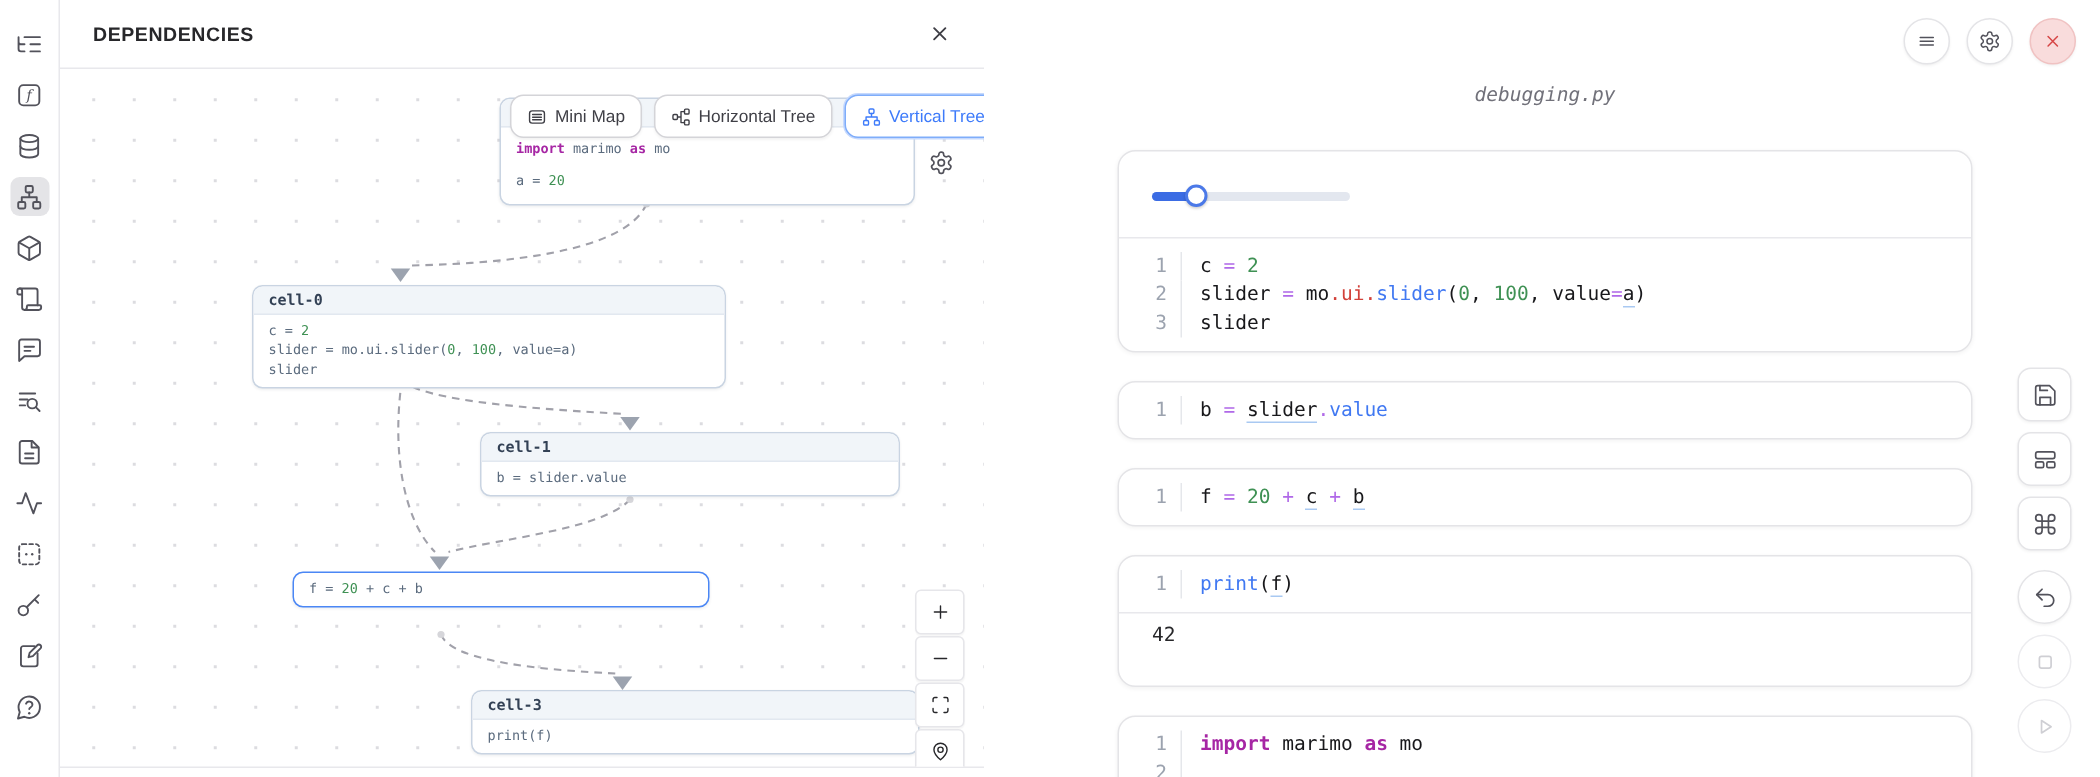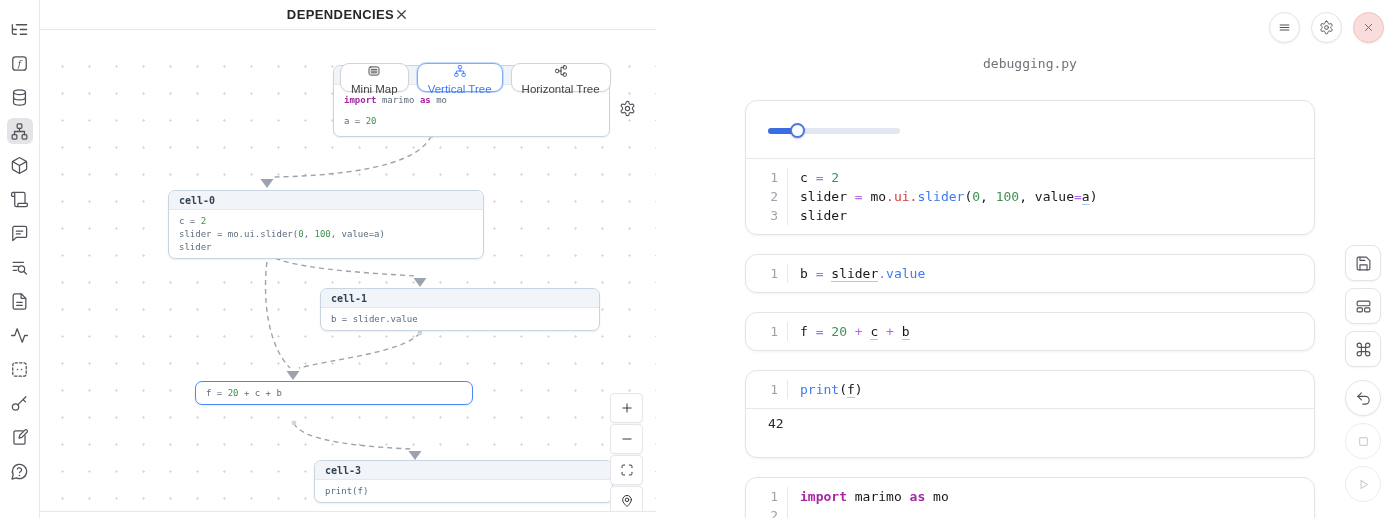--- a/index.html
+++ b/index.html
@@ -9,61 +9,61 @@
   
   .rail{position:absolute;left:0;top:0;width:40px;height:518px;box-sizing:border-box;
         border-right:1px solid #e8e8ec;display:flex;flex-direction:column;align-items:center;
         padding-top:16px;gap:8px;background:#fff;z-index:5;}
   .rail-btn{width:26px;height:26px;border-radius:6px;display:flex;align-items:center;
         justify-content:center;color:#52525b;cursor:pointer;flex:none;}
   .rail-btn svg{width:19px;height:19px;}
   .rail-btn.active{background:#e4e4e7;}
   
   .dep{position:absolute;left:40px;top:0;width:616px;height:518px;background:#fff;}
-  .dep-header{height:30px;display:flex;align-items:center;justify-content:center;
+  .dep-header{height:46px;display:flex;align-items:center;justify-content:space-between;
         padding:0 22px;border-bottom:1px solid #e8e8ec;box-sizing:border-box;}
   .dep-title{font-size:13px;font-weight:bold;color:#27272a;letter-spacing:.03em;}
   .close-x{color:#3f3f46;cursor:pointer;display:flex;}
   .graph{position:absolute;top:46px;left:0;width:616px;height:466px;box-sizing:border-box;
         border-bottom:1px solid #e8e8ec;overflow:hidden;
         background-image:radial-gradient(circle,#dcdce0 1.1px,transparent 1.1px);
         background-size:27px 27px;background-position:9px 7px;}
   .edges{position:absolute;left:0;top:0;pointer-events:none;}
   .gnode{position:absolute;background:#fff;border:1px solid #c9d4e2;border-radius:7px;
         box-shadow:0 1px 2px rgba(15,23,42,.07);box-sizing:border-box;overflow:hidden;cursor:pointer;margin-left:40px;}
   .gnode .gh{background:#f1f5f9;padding:4px 10px 3px;font-family:"DejaVu Sans Mono",monospace;
         font-size:10px;font-weight:bold;color:#334155;border-bottom:1px solid #e2e8f0;}
   .gnode .gb{padding:5px 10px 4px;font-family:"DejaVu Sans Mono",monospace;font-size:9px;color:#5b6b7e;}
   .gnode .gb div{line-height:13px;white-space:pre;}
   .gnode.spread .gb div{line-height:21px;}
   .gnode.sel{border:1.5px solid #4b87f5;}
   .gnode.sel .gh{background:#eaf2fd;}
   .view-toolbar{position:absolute;top:17px;left:300px;display:flex;gap:8px;}
   .vt-btn{height:27px;display:flex;align-items:center;gap:5px;padding:0 10px;background:#fff;
         border:1px solid #d4d4d8;border-radius:9px;font-size:11.5px;color:#3f3f46;cursor:pointer;
-        box-shadow:0 1px 2px rgba(0,0,0,.05);white-space:nowrap;flex-direction:column;}
+        box-shadow:0 1px 2px rgba(0,0,0,.05);white-space:nowrap;}
   .vt-btn svg{width:14px;height:14px;flex:none;}
   .vt-btn.active{color:#3e7bfa;border-color:#7fadfa;box-shadow:0 0 0 1px #c6d9fd;}
   .graph-gear{position:absolute;top:54px;right:20px;color:#52525b;cursor:pointer;}
   .graph-gear svg{width:17px;height:17px;}
   .zoomctl{position:absolute;left:570px;top:347px;display:flex;flex-direction:column;gap:1px;}
   .zc-btn{width:31px;height:28px;background:#fff;border:1px solid #e6e6ea;border-radius:4px;
         display:flex;align-items:center;justify-content:center;color:#27272a;cursor:pointer;
         box-shadow:0 1px 1px rgba(0,0,0,.04);}
   .zc-btn svg{width:14px;height:14px;}
   
   .nb{position:absolute;left:656px;top:0;width:744px;height:518px;overflow:hidden;background:#fff;}
   .win-btns{position:absolute;top:12px;right:16px;display:flex;gap:11px;z-index:4;}
   .wb{width:29px;height:29px;border-radius:50%;background:#fff;border:1px solid #e4e4e7;
         box-shadow:0 1px 2px rgba(0,0,0,.06);display:flex;align-items:center;justify-content:center;
         color:#52525b;cursor:pointer;}
   .wb svg{width:15px;height:15px;}
   .wb.danger{background:#f9dcdc;border-color:#f0c2c2;color:#d64545;}
   .nb-title{position:absolute;top:56px;left:89px;width:570px;text-align:center;
-        font-family:"DejaVu Sans Mono",monospace;font-size:13px;color:#71717a;}
+        font-family:"DejaVu Sans Mono",monospace;font-size:13px;color:#71717a;font-style:italic;}
   .cells{position:absolute;left:89px;top:100px;width:570px;display:flex;flex-direction:column;gap:19px;}
   .card{background:#fff;border:1px solid #e4e4e7;border-radius:12px;box-sizing:border-box;
         box-shadow:0 1px 3px rgba(0,0,0,.05);overflow:hidden;flex:none;}
   .out-sec{padding:22px 22px 20px;}
   .code-sec{padding:9px 0;}
   .cline{display:flex;line-height:19px;font-family:"DejaVu Sans Mono",monospace;font-size:13px;}
   .lnum{width:32px;text-align:right;padding-right:9px;color:#9ca3af;flex:none;
         border-right:1px solid #e5e7eb;}
   .ccode{padding-left:12px;color:#18181b;white-space:pre;}
   .console{border-top:1px solid #e8e8ec;padding:7px 22px 26px;
@@ -277,41 +277,41 @@
     <div class="view-toolbar" id="viewToolbar">
         <div class="vt-btn">
           <span>
             <svg viewBox="0 0 24 24" fill="none" stroke="currentColor" stroke-width="1.6" stroke-linecap="round" stroke-linejoin="round">
               <rect x="3.5" y="5" width="17" height="14" rx="3"></rect>
               <path d="M7 9.2h10M7 12.2h10M7 15.2h10"></path>
             </svg>
           </span>
           <span>Mini Map</span>
         </div>
+        <div class="vt-btn">
+          <span>
+            <svg viewBox="0 0 24 24" fill="none" stroke="currentColor" stroke-width="1.6" stroke-linecap="round" stroke-linejoin="round">
+              <rect x="2.8" y="9.2" width="5.2" height="5.6" rx="1.3"></rect>
+              <rect x="16" y="3" width="5.2" height="5.6" rx="1.3"></rect>
+              <rect x="16" y="15.4" width="5.2" height="5.6" rx="1.3"></rect>
+              <path d="M8 12h4M12 12V5.8h4M12 12v6.4h4"></path>
+            </svg>
+          </span>
+          <span>Horizontal Tree</span>
+        </div>
         <div class="vt-btn active">
           <span>
             <svg viewBox="0 0 24 24" fill="none" stroke="currentColor" stroke-width="1.6" stroke-linecap="round" stroke-linejoin="round">
               <rect x="9.2" y="2.8" width="5.6" height="5.2" rx="1.3"></rect>
               <rect x="3" y="16" width="5.6" height="5.2" rx="1.3"></rect>
               <rect x="15.4" y="16" width="5.6" height="5.2" rx="1.3"></rect>
               <path d="M12 8v4M12 12H5.8v4M12 12h6.4v4"></path>
             </svg>
           </span>
           <span>Vertical Tree</span>
-        </div>
-        <div class="vt-btn">
-          <span>
-            <svg viewBox="0 0 24 24" fill="none" stroke="currentColor" stroke-width="1.6" stroke-linecap="round" stroke-linejoin="round">
-              <rect x="2.8" y="9.2" width="5.2" height="5.6" rx="1.3"></rect>
-              <rect x="16" y="3" width="5.2" height="5.6" rx="1.3"></rect>
-              <rect x="16" y="15.4" width="5.2" height="5.6" rx="1.3"></rect>
-              <path d="M8 12h4M12 12V5.8h4M12 12v6.4h4"></path>
-            </svg>
-          </span>
-          <span>Horizontal Tree</span>
         </div>
       </div>
     <span class="graph-gear" id="graphGear"><span><svg viewBox="0 0 24 24" fill="none" stroke="currentColor" stroke-width="1.6" stroke-linecap="round" stroke-linejoin="round">
             <path d="M12.22 2h-.44a2 2 0 0 0-2 2v.18a2 2 0 0 1-1 1.73l-.43.25a2 2 0 0 1-2 0l-.15-.08a2 2 0 0 0-2.73.73l-.22.38a2 2 0 0 0 .73 2.73l.15.1a2 2 0 0 1 1 1.72v.51a2 2 0 0 1-1 1.74l-.15.09a2 2 0 0 0-.73 2.73l.22.38a2 2 0 0 0 2.73.73l.15-.08a2 2 0 0 1 2 0l.43.25a2 2 0 0 1 1 1.73V20a2 2 0 0 0 2 2h.44a2 2 0 0 0 2-2v-.18a2 2 0 0 1 1-1.73l.43-.25a2 2 0 0 1 2 0l.15.08a2 2 0 0 0 2.73-.73l.22-.39a2 2 0 0 0-.73-2.73l-.15-.08a2 2 0 0 1-1-1.74v-.5a2 2 0 0 1 1-1.74l.15-.09a2 2 0 0 0 .73-2.73l-.22-.38a2 2 0 0 0-2.73-.73l-.15.08a2 2 0 0 1-2 0l-.43-.25a2 2 0 0 1-1-1.73V4a2 2 0 0 0-2-2z"></path>
             <circle cx="12" cy="12" r="3"></circle>
           </svg></span></span>
     <div class="zoomctl" id="zoomCtl">
         <div class="zc-btn">
           <span>
             <svg viewBox="0 0 24 24" fill="none" stroke="currentColor" stroke-width="1.6" stroke-linecap="round" stroke-linejoin="round">

